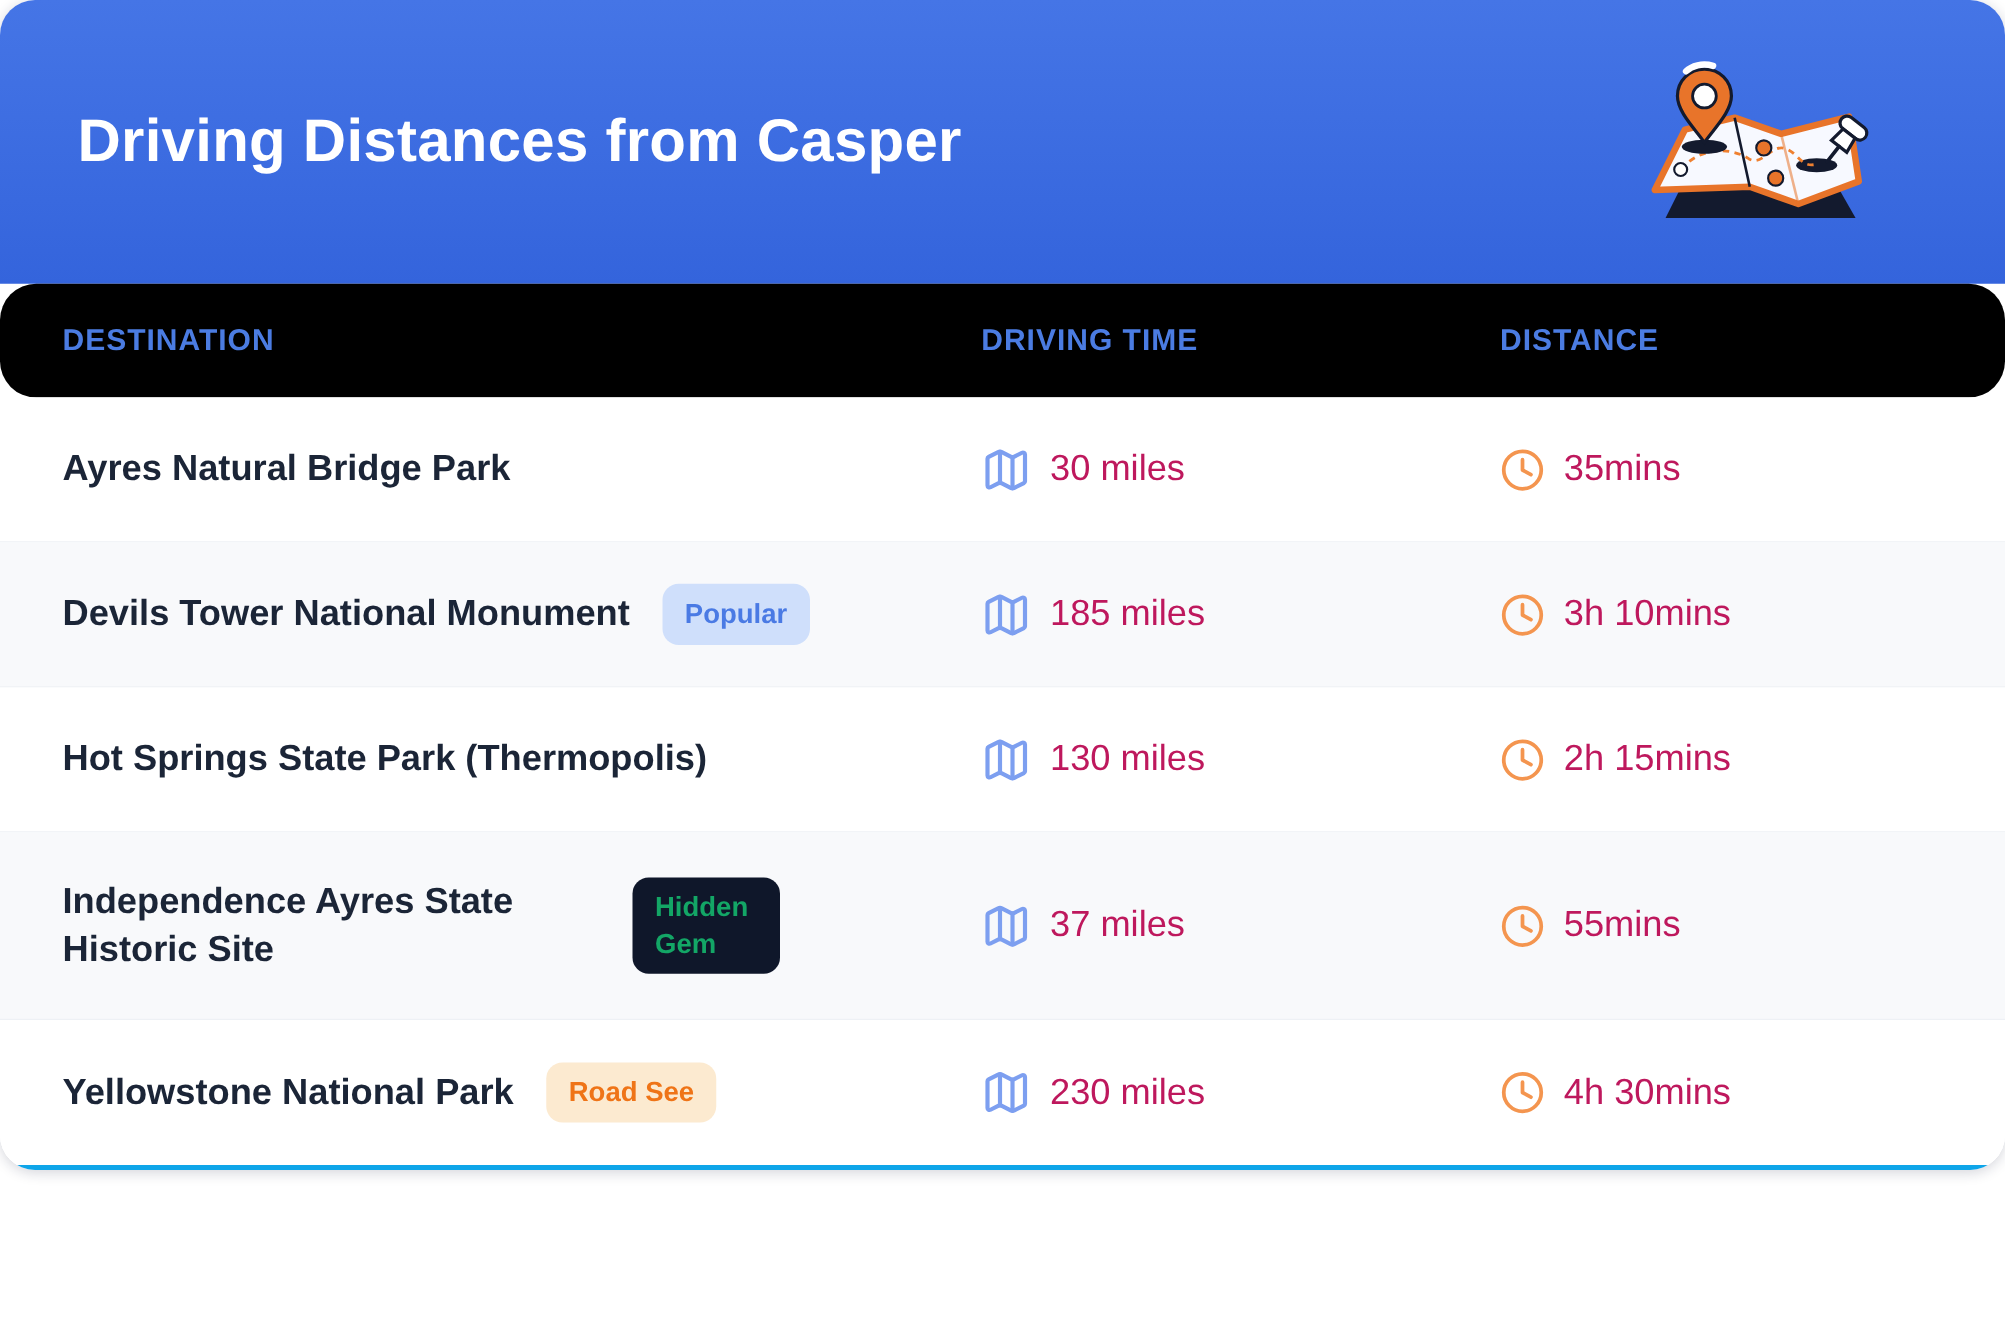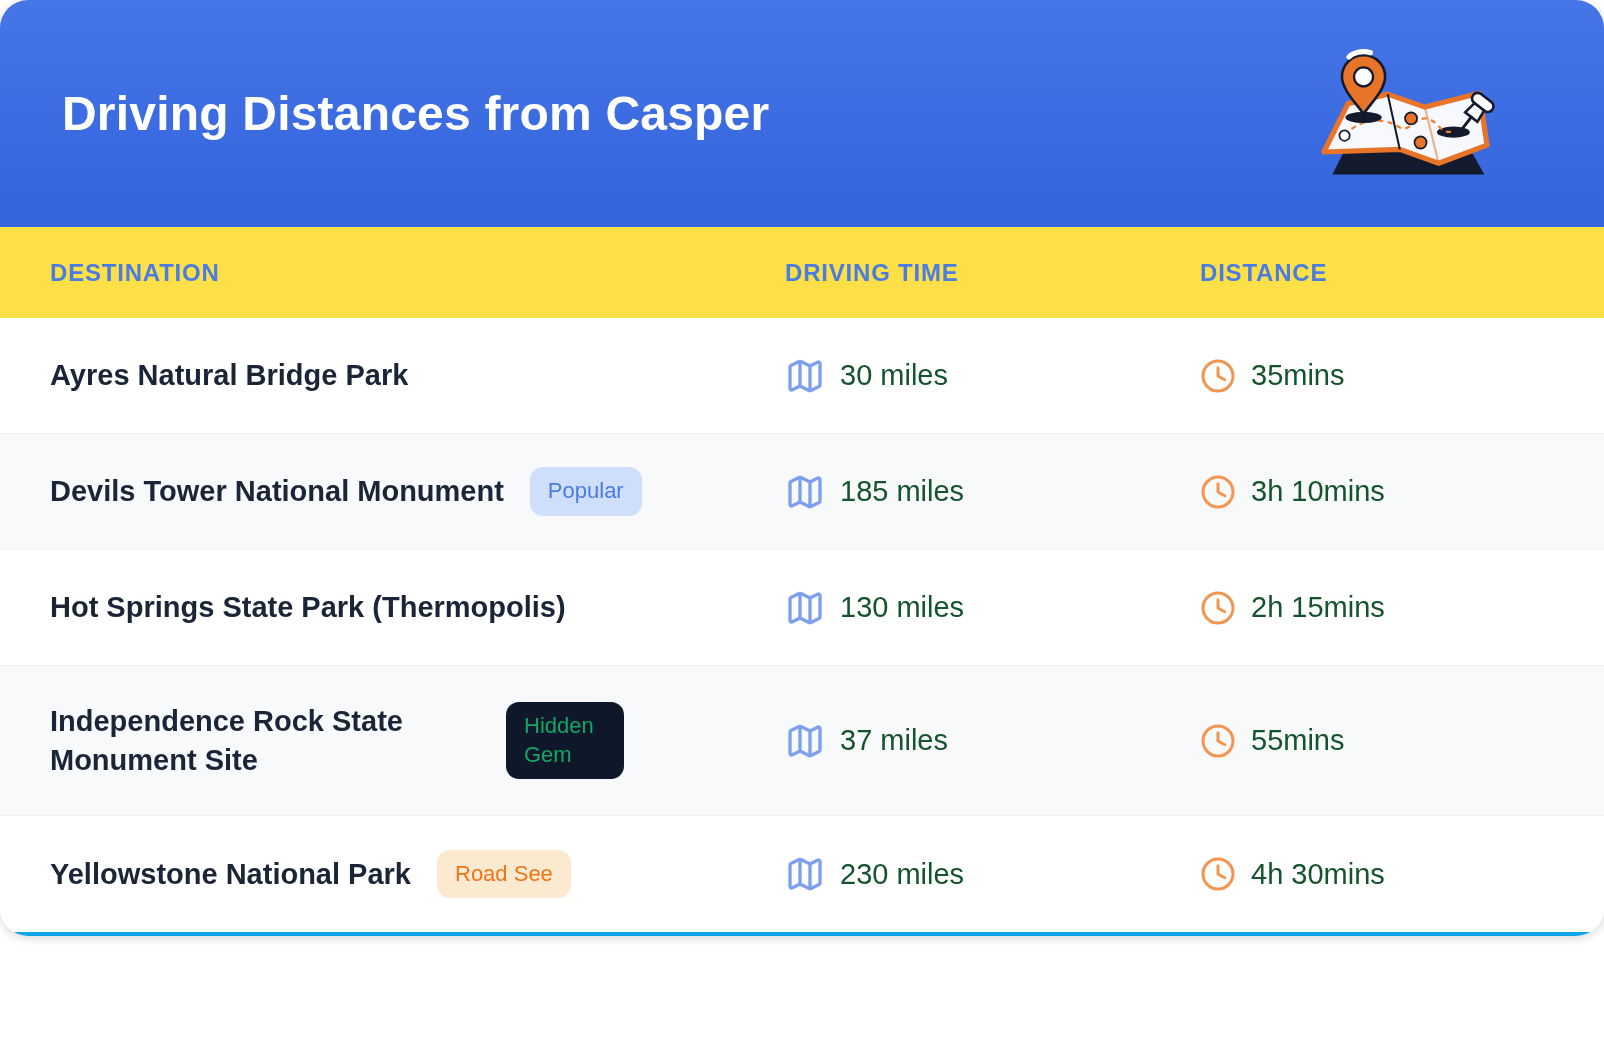--- a/index.html
+++ b/index.html
@@ -30,50 +30,51 @@
   .hero-illustration { width: 190px; height: 158px; flex: 0 0 auto; }
   
   .grid-cols {
     display: grid;
     grid-template-columns: 735px 415px 1fr;
     align-items: center;
     padding-left: 50px;
   }
   .col-header {
     height: 91px; flex: 0 0 91px;
-    background: #fde047;
+    background: #000000;
+    border-radius: 29px;
   }
   .col-header .col-label {
     color: #4b7ce2; font-size: 24px; font-weight: 700;
     letter-spacing: 0.8px;
   }
   
   .rows { flex: 1 1 auto; display: flex; flex-direction: column; background:#fff; }
   .row { min-height: 116px; background: #ffffff; border-bottom: 1px solid #eef1f5; }
   .row--alt { background: #f8f9fb; }
   .row--r3 { min-height: 150px; }
   .row--last { flex: 1 1 auto; border-bottom: none; }
   .dest-cell { display: flex; align-items: center; gap: 26px; padding-right: 20px; }
   .dest-name {
     color: #1b2537; font-size: 29px; font-weight: 700;
     line-height: 1.32; white-space: nowrap;
   }
   .dest-name--wrap { white-space: normal; max-width: 430px; }
   .badge {
     display: inline-block;
-    font-size: 22px; font-weight: 400;
+    font-size: 22px; font-weight: 700;
     padding: 10px 18px; border-radius: 13px;
     line-height: 1.3; white-space: nowrap;
   }
   .badge--popular    { background: #cfdffb; color: #4a7ae4; }
   .badge--hidden-gem { background: #0f172a; color: #13a666; max-width: 118px; white-space: normal; }
   .badge--must-see   { background: #fcead0; color: #ef7417; }
   .val-cell { display: flex; align-items: center; gap: 15px; }
   .val {
-    color: #14532d; font-size: 29px; font-weight: 500;
+    color: #be185d; font-size: 29px; font-weight: 500;
   }
   .icon { flex: 0 0 auto; }
   
   .footer {
     height: 99px; flex: 0 0 99px;
     background: #ebf0fc;
     border-top: 6px solid #0ea5e9;
     display: flex; align-items: center;
     padding-left: 50px;
   }
@@ -185,21 +186,21 @@
       <svg class="icon" width="36" height="36" viewBox="0 0 24 24" fill="none" stroke="#f4954f" stroke-width="2" stroke-linecap="round" stroke-linejoin="round">
         <circle cx="12" cy="12" r="10"></circle>
         <polyline points="12 6.5 12 12 16.5 14.5"></polyline>
       </svg>
       <span class="val time-val">2h 15mins</span>
     </div>
   </div>
 
   <div class="row grid-cols row--alt row--r3">
     <div class="dest-cell">
-      <span class="dest-name dest-name--wrap">Independence Rock State Monument Site</span>
+      <span class="dest-name dest-name--wrap">Independence Ayres State Historic Site</span>
       <span class="badge badge--hidden-gem">Hidden Gem</span>
     </div>
     <div class="val-cell">
       <svg class="icon" width="40" height="40" viewBox="0 0 24 24" fill="none" stroke="#7d9ff0" stroke-width="2" stroke-linecap="round" stroke-linejoin="round">
         <path d="M14.106 5.553a2 2 0 0 0 1.788 0l3.659-1.83A1 1 0 0 1 21 4.619v12.764a1 1 0 0 1-.553.894l-4.553 2.277a2 2 0 0 1-1.788 0l-4.212-2.106a2 2 0 0 0-1.788 0l-3.659 1.83A1 1 0 0 1 3 19.381V6.618a1 1 0 0 1 .553-.894l4.553-2.277a2 2 0 0 1 1.788 0z"></path>
         <path d="M15 5.764v15"></path>
         <path d="M9 3.236v15"></path>
       </svg>
       <span class="val distance-val">37 miles</span>
     </div>

